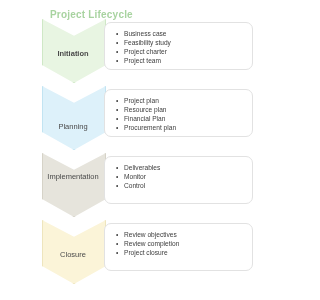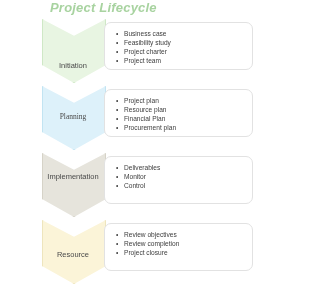--- a/index.html
+++ b/index.html
@@ -14,27 +14,26 @@
     overflow: hidden;
   }
   #diagram {
     position: relative;
     width: 300px;
     height: 300px;
   }
   #title {
     position: absolute;
     left: 50px;
-    top: 0;
-    font-size: 13px;
+    top: 9px;
+    font-size: 10px;
     font-weight: bold;
     color: #a8d3a0;
     letter-spacing: 0.2px;
     white-space: nowrap;
-    font-style: italic;
   }
   .phase {
     position: absolute;
     left: 0;
     width: 300px;
   }
   .chev-wrap {
     position: absolute;
     left: 42px;
     top: 0;
@@ -89,36 +88,36 @@
 </head>
 <body style="background: rgb(255, 255, 255);">
 
 <div id="diagram">
 
   <div id="title" style="color: rgb(168, 211, 160);">Project Lifecycle</div>
 
   <div class="phase" style="top:19px;">
     <div class="chev-wrap">
       <div class="chev" style="height: 62px; background: rgb(232, 245, 226); border: 1px solid rgb(207, 232, 198);"></div>
-      <div class="chev-label" style="top:42px;">Initiation</div>
+      <div class="chev-label" style="top:30px;font-weight:bold;">Initiation</div>
     </div>
     <div class="card" style="top: 3px; height: 48px; padding: 6px 8px 5px; border-color: rgb(226, 226, 226);">
       <ul class="bullets">
         <li>Business case</li>
         <li>Feasibility study</li>
         <li>Project charter</li>
         <li>Project team</li>
       </ul>
     </div>
   </div>
 
   <div class="phase" style="top:86px;">
     <div class="chev-wrap">
       <div class="chev" style="height: 62px; background: rgb(221, 241, 250); border: 1px solid rgb(194, 228, 242);"></div>
-      <div class="chev-label" style="top:26px;font-family:Liberation Serif, serif;">Planning</div>
+      <div class="chev-label" style="top:36px;">Planning</div>
     </div>
     <div class="card" style="top: 3px; height: 48px; padding: 6px 8px 5px; border-color: rgb(226, 226, 226);">
       <ul class="bullets">
         <li>Project plan</li>
         <li>Resource plan</li>
         <li>Financial Plan</li>
         <li>Procurement plan</li>
       </ul>
     </div>
   </div>
@@ -133,21 +132,21 @@
         <li>Deliverables</li>
         <li>Monitor</li>
         <li>Control</li>
       </ul>
     </div>
   </div>
 
   <div class="phase" style="top:220px;">
     <div class="chev-wrap">
       <div class="chev" style="height: 62px; background: rgb(251, 244, 216); border: 1px solid rgb(238, 229, 189);"></div>
-      <div class="chev-label" style="top:30px;">Resource</div>
+      <div class="chev-label" style="top:30px;">Closure</div>
     </div>
     <div class="card" style="top: 3px; height: 48px; padding: 6px 8px 5px; border-color: rgb(226, 226, 226);">
       <ul class="bullets">
         <li>Review objectives</li>
         <li>Review completion</li>
         <li>Project closure</li>
       </ul>
     </div>
   </div>
 

